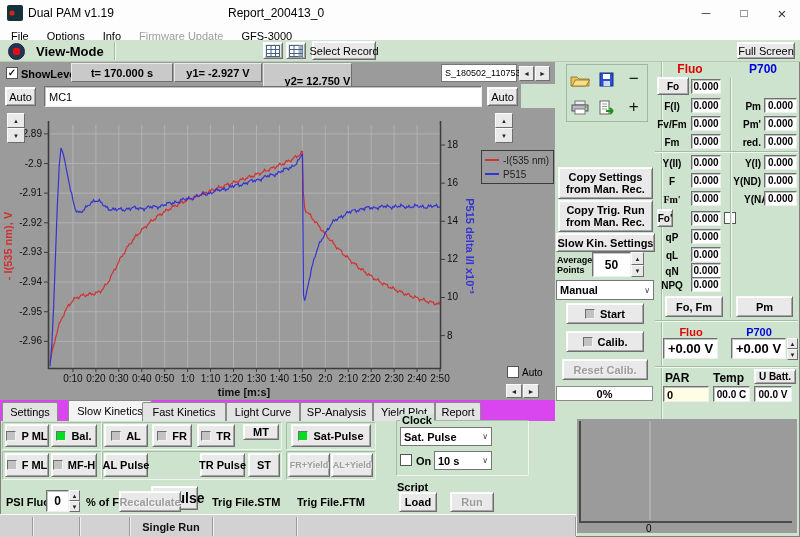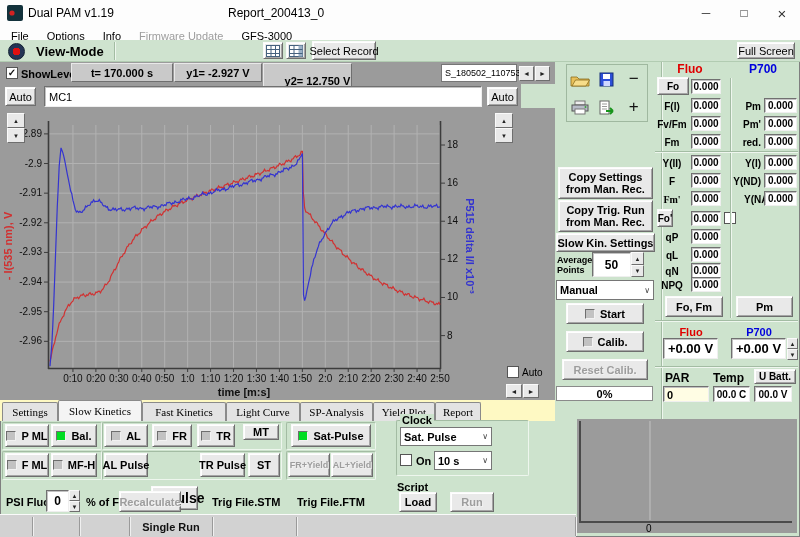--- a/index.html
+++ b/index.html
@@ -27,36 +27,36 @@
          margin-right:5px; flex:0 0 auto; }
   .ind.on { background:#00dd22; }
   .spin { position:absolute; display:flex; align-items:center; justify-content:center; background:#e9e9e9;
           border:1px solid; border-color:#fafafa #6e6e6e #6e6e6e #fafafa; font-size:6px; color:#222; }
   .vsep { position:absolute; width:2px; border-left:1px solid #a3bca3; border-right:1px solid #eef6ee; }
   .hsep { position:absolute; height:2px; border-top:1px solid #a3bca3; border-bottom:1px solid #eef6ee; }
   .menu-item { display:inline-block; padding:1px 9px; font-size:11px; color:#000; }
   .menu-item.disabled { color:#9d9d9d; }
   .tab { position:absolute; background:#e3e3e3; border:1px solid #8a8a8a; border-bottom:none;
          border-radius:2px 2px 0 0; display:flex; align-items:center; justify-content:center; font-size:11px; color:#000; }
-  .tab.active { background:#f4f4f4; }
+  .tab.active { background:#f4f4f4;margin-left:10px; }
   .groupframe { position:absolute; border:1px solid; border-color:#a3bca3 #eef6ee #eef6ee #a3bca3; border-radius:2px; }
   .progress { position:absolute; background:#fff; border:1px solid #8a8a8a; display:flex; align-items:center;
               justify-content:center; font-size:11px; font-weight:bold; color:#000; }
   #titlebar { position:absolute; left:0; top:0; width:800px; height:26px; background:#fdfdfd; }
   #menubar  { position:absolute; left:0; top:26px; width:800px; height:14px; background:#fdfdfd; padding-left:2px; }
   #toolbar  { position:absolute; left:0; top:40px; width:800px; height:22px; background:#cfe3cf;
               border-bottom:1px solid #b2ccb2; }
   #grayarea { position:absolute; left:0; top:62px; width:555px; height:338px; background:#9b9b9b; }
   #chart    { position:absolute; left:0; top:108px; width:555px; height:292px; }
   #legend   { position:absolute; left:481px; top:42px; width:73px; height:34px; background:#9b9b9b;
               border:1px solid #3c3c3c; padding:2px 3px; display:flex; flex-direction:column; justify-content:space-around; }
   .legrow   { display:flex; align-items:center; }
   .legswatch{ width:14px; border-top:2px solid; margin-right:4px; }
   .leglabel { font-size:10px; color:#222; white-space:nowrap; }
-  #tabband  { position:absolute; left:0; top:400px; width:555px; height:21px; background:#fef9c3;font-family:Liberation Serif, serif; }
+  #tabband  { position:absolute; left:0; top:400px; width:555px; height:21px; background:#d946ef; }
   #statusbar{ position:absolute; left:0; top:514px; width:576px; height:23px; background:#d2d2d2; border-top:1px solid #fafafa; }
   .statcell { position:absolute; top:2px; height:19px; border-right:1px solid #9a9a9a; box-shadow:1px 0 0 #f0f0f0;
               display:flex; align-items:center; justify-content:center; font-size:11px; font-weight:bold; color:#111; }
   #minichart{ position:absolute; left:577px; top:419px; width:220px; height:114px; background:#9b9b9b; }
   .icongrid { position:absolute; left:566px; top:64px; width:82px; height:58px; border:1px solid #9fb89f;
               background:#cde3cd; display:grid; grid-template-columns:1fr 1fr 1fr; grid-template-rows:1fr 1fr; }
   .icongrid > div { display:flex; align-items:center; justify-content:center; font-size:17px; color:#111; }
   .winbtn { position:absolute; top:0; height:26px; display:flex; align-items:center; justify-content:center;
             font-size:12px; color:#333; }
   text { font-family:"Liberation Sans",sans-serif; }
@@ -224,20 +224,30 @@
         <text x="244" y="288" text-anchor="middle" font-size="11" font-weight="bold" fill="#101010">time [m:s]</text>
         <text x="12" y="138" text-anchor="middle" font-size="11" font-weight="bold" fill="#d03232" transform="rotate(-90 12 138)">- I(535 nm), V</text>
         <text x="466" y="138" text-anchor="middle" font-size="11" font-weight="bold" fill="#3434d0" transform="rotate(90 466 138)">P515 delta I/I x10⁻³</text>
         <polyline points="50.0,253.3 51.1,248.8 52.3,242.2 53.4,237.8 54.6,234.9 55.7,229.2 56.9,225.4 58.0,220.7 59.2,215.1 60.3,214.0 61.5,210.9 62.6,209.2 63.8,208.0 64.9,203.4 66.1,201.4 67.2,199.2 68.4,196.6 69.5,197.7 70.6,195.7 71.8,194.1 72.9,193.1 74.1,189.7 75.2,189.9 76.4,190.2 77.5,189.2 78.7,190.7 79.8,188.7 81.0,187.0 82.1,187.4 83.3,185.9 84.4,187.7 85.6,188.6 86.7,186.9 87.9,187.5 89.0,185.4 90.1,184.7 91.3,186.7 92.4,185.9 93.6,187.1 94.7,186.8 95.9,184.1 97.0,184.5 98.2,183.3 99.3,183.2 100.5,184.8 101.6,182.3 102.8,181.3 103.9,179.3 105.1,176.1 106.2,176.8 107.4,175.6 108.5,173.8 109.6,172.9 110.8,168.2 111.9,166.0 113.1,164.2 114.2,161.4 115.4,161.8 116.5,159.2 117.7,155.8 118.8,154.0 120.0,149.8 121.1,148.8 122.3,148.4 123.4,145.8 124.6,145.5 125.7,142.2 126.9,138.8 128.0,138.2 129.1,135.8 130.3,136.0 131.4,135.6 132.6,132.2 133.7,131.3 134.9,128.5 136.0,126.6 137.2,127.8 138.3,126.1 139.5,125.7 140.6,124.5 141.8,120.6 142.9,120.5 144.1,119.3 145.2,118.5 146.4,119.8 147.5,117.1 148.6,115.6 149.8,114.4 150.9,111.6 152.1,112.9 153.2,112.7 154.4,111.4 155.5,111.6 156.7,108.2 157.8,107.0 159.0,107.2 160.1,105.7 161.3,107.3 162.4,106.3 163.6,103.8 164.7,103.6 165.9,101.2 167.0,101.5 168.1,102.8 169.3,101.2 170.4,101.6 171.6,99.7 172.7,97.3 173.9,98.3 175.0,97.3 176.2,98.0 177.3,98.6 178.5,95.7 179.6,95.4 180.8,94.1 181.9,93.0 183.1,95.2 184.2,94.2 185.4,93.7 186.5,93.3 187.6,90.2 188.8,90.7 189.9,90.9 191.1,90.4 192.2,92.0 193.4,89.8 194.5,88.3 195.7,88.2 196.8,86.3 198.0,88.1 199.1,88.5 200.3,87.1 201.4,87.5 202.6,84.8 203.7,83.9 204.9,85.2 206.0,84.2 207.1,85.6 208.3,84.9 209.4,82.3 210.6,82.6 211.7,81.0 212.9,81.4 214.0,83.2 215.2,81.5 216.3,81.6 217.5,80.2 218.6,77.9 219.8,79.5 220.9,79.1 222.1,79.4 223.2,80.2 224.4,77.3 225.5,76.8 226.6,76.4 227.8,75.3 228.9,77.6 230.1,76.8 231.2,75.7 232.4,75.6 233.5,72.8 234.7,73.4 235.8,74.3 237.0,73.5 238.1,74.9 239.3,72.8 240.4,71.0 241.6,71.5 242.7,70.0 243.9,71.5 245.0,72.2 246.1,70.2 247.3,70.4 248.4,68.2 249.6,67.3 250.7,69.1 251.9,68.2 253.0,69.0 254.2,68.5 255.3,65.5 256.5,66.0 257.6,65.1 258.8,65.2 259.9,67.1 261.1,65.1 262.2,64.5 263.4,63.6 264.5,61.3 265.6,63.1 266.8,63.0 267.9,62.5 269.1,63.2 270.2,60.1 271.4,59.5 272.5,59.6 273.7,58.6 274.8,60.6 276.0,59.8 277.1,57.9 278.3,57.9 279.4,55.4 280.6,55.9 281.7,57.2 282.9,55.9 284.0,56.8 285.1,54.8 286.3,52.5 287.4,53.4 288.6,52.1 289.7,53.1 290.9,53.8 292.0,51.1 293.2,50.8 294.3,48.9 295.5,47.7 296.6,49.4 297.8,48.1 298.9,47.8 300.1,47.0 301.2,43.4 302.4,43.3 303.3,84.9 304.0,91.8 304.6,99.7 305.8,103.9 306.9,104.2 308.1,104.9 309.2,106.2 310.4,105.9 311.5,109.5 312.7,111.5 313.8,112.3 315.0,114.7 316.1,113.8 317.3,114.8 318.4,117.6 319.6,118.4 320.7,122.0 321.9,123.1 323.0,122.6 324.1,124.6 325.3,124.5 326.4,126.7 327.6,130.1 328.7,130.4 329.9,132.5 331.0,132.7 332.2,132.2 333.3,135.3 334.5,136.3 335.6,138.6 336.8,141.0 337.9,139.8 339.1,141.1 340.2,141.8 341.4,142.4 342.5,146.3 343.6,147.0 344.8,147.8 345.9,149.0 347.1,147.5 348.2,149.6 349.4,151.5 350.5,152.4 351.7,155.5 352.8,154.8 354.0,154.6 355.1,156.1 356.3,155.7 357.4,158.8 358.6,160.7 359.7,160.4 360.9,162.0 362.0,160.8 363.1,161.1 364.3,163.9 365.4,164.1 366.6,166.6 367.7,167.2 368.9,165.7 370.0,167.3 371.2,167.2 372.3,168.6 373.5,171.7 374.6,171.0 375.8,172.0 376.9,171.9 378.1,170.7 379.2,173.4 380.4,174.2 381.5,175.3 382.6,177.1 383.8,175.1 384.9,175.6 386.1,176.4 387.2,176.4 388.4,179.7 389.5,179.8 390.7,179.5 391.8,180.5 393.0,178.7 394.1,180.4 395.3,182.3 396.4,182.3 397.6,184.5 398.7,183.4 399.9,182.4 401.0,183.8 402.1,183.3 403.3,185.6 404.4,187.2 405.6,185.9 406.7,186.9 407.9,185.7 409.0,185.6 410.2,188.4 411.3,188.3 412.5,189.8 413.6,190.1 414.8,187.9 415.9,189.2 417.1,189.3 418.2,190.1 419.4,192.8 420.5,191.6 421.6,191.6 422.8,191.6 423.9,190.2 425.1,192.8 426.2,193.7 427.4,193.9 428.5,195.2 429.7,193.0 430.8,193.0 432.0,194.2 433.1,193.9 434.3,196.6 435.4,196.6 436.6,195.4 437.7,196.2 438.9,194.5 440.0,196.6" fill="none" stroke="#d03232" stroke-width="1.2"></polyline>
         <polyline points="50.0,258.1 50.9,247.6 51.8,237.1 52.8,217.1 53.7,197.1 54.6,172.3 55.5,147.6 56.4,122.8 57.3,98.0 58.3,78.0 59.2,58.0 60.1,48.9 61.0,39.9 61.9,42.3 62.8,44.6 63.8,48.4 64.7,52.3 65.6,57.0 66.5,61.8 67.4,66.6 68.4,71.3 69.5,77.0 70.6,82.8 71.8,85.7 72.9,92.2 74.1,96.6 75.2,101.2 76.4,104.0 77.5,103.0 78.7,104.4 79.8,103.3 81.0,104.3 82.1,104.4 83.3,102.3 84.4,101.8 85.6,98.1 86.7,99.0 87.9,97.4 89.0,97.5 90.1,97.1 91.3,93.9 92.4,94.2 93.6,91.7 94.7,93.7 95.9,93.4 97.0,93.3 98.2,93.4 99.3,91.5 100.5,94.1 101.6,94.3 102.8,97.2 103.9,98.0 105.1,97.7 106.2,99.3 107.4,98.7 108.5,102.0 109.6,101.9 110.8,102.5 111.9,101.9 113.1,99.9 114.2,101.7 115.4,100.6 116.5,102.8 117.7,101.6 118.8,100.7 120.0,100.8 121.1,99.6 122.3,102.6 123.4,101.9 124.6,103.0 125.7,101.5 126.9,100.1 128.0,101.2 129.1,100.1 130.3,102.3 131.4,100.2 132.6,99.6 133.7,98.9 134.9,98.1 136.0,100.8 137.2,100.0 138.3,101.7 139.5,100.0 140.6,99.7 141.8,100.8 142.9,100.3 144.1,102.7 145.2,100.4 146.4,100.3 147.5,98.5 148.6,98.0 149.8,99.8 150.9,98.6 152.1,100.1 153.2,97.6 154.4,97.9 155.5,98.4 156.7,98.6 157.8,100.9 159.0,98.7 160.1,99.2 161.3,96.9 162.4,96.9 163.6,97.9 164.7,96.7 165.9,97.6 167.0,94.4 168.1,94.8 169.3,94.2 170.4,95.0 171.6,96.7 172.7,94.8 173.9,95.5 175.0,93.1 176.2,94.2 177.3,94.7 178.5,94.1 179.6,94.6 180.8,91.2 181.9,91.7 183.1,90.2 184.2,91.4 185.4,92.3 186.5,90.6 187.6,91.3 188.8,88.8 189.9,90.7 191.1,90.8 192.2,91.2 193.4,91.4 194.5,88.3 195.7,88.9 196.8,87.0 198.0,88.5 199.1,88.3 200.3,86.9 201.4,86.8 202.6,84.2 203.7,86.3 204.9,86.0 206.0,87.3 207.1,87.1 208.3,84.9 209.4,85.6 210.6,83.8 211.7,85.9 212.9,84.9 214.0,84.0 215.2,83.1 216.3,80.5 217.5,82.4 218.6,81.4 219.8,83.2 220.9,82.3 222.1,80.8 223.2,81.4 224.4,80.0 225.5,82.7 226.6,81.5 227.8,81.4 228.9,79.8 230.1,77.6 231.2,79.0 232.4,77.6 233.5,79.4 234.7,77.5 235.8,76.5 237.0,76.5 238.1,75.6 239.3,78.4 240.4,77.2 241.6,77.9 242.7,76.0 243.9,74.7 245.0,75.8 246.1,74.6 247.3,76.3 248.4,73.6 249.6,73.0 250.7,71.9 251.9,71.4 253.0,73.8 254.2,72.4 255.3,73.7 256.5,71.4 257.6,71.1 258.8,71.9 259.9,71.3 261.1,73.0 262.2,70.1 263.4,69.8 264.5,67.8 265.6,67.6 266.8,69.1 267.9,67.7 269.1,68.7 270.2,65.9 271.4,66.4 272.5,66.6 273.7,66.9 274.8,68.6 276.0,65.8 277.1,66.0 278.3,63.5 279.4,63.9 280.6,64.5 281.7,63.1 282.9,63.6 284.0,60.1 285.1,60.7 286.3,60.0 287.4,60.8 288.6,61.9 289.7,59.5 290.9,59.9 292.0,57.2 293.2,58.2 294.3,58.0 295.5,56.9 296.6,56.1 297.8,51.8 298.9,51.7 300.1,49.5 301.2,48.0 302.4,45.4 303.5,186.9 304.6,192.6 305.8,188.7 306.9,182.7 308.1,177.2 309.2,172.1 310.4,167.3 311.5,159.9 312.7,156.7 313.8,150.9 315.0,149.3 316.1,145.4 317.3,141.3 318.4,138.4 319.6,133.8 320.7,133.9 321.9,131.4 323.0,130.5 324.1,128.0 325.3,124.1 326.4,123.6 327.6,120.5 328.7,121.5 329.9,118.8 331.0,116.8 332.2,114.8 333.3,111.8 334.5,113.1 335.6,111.5 336.8,112.6 337.9,110.6 339.1,108.9 340.2,109.2 341.4,107.7 342.5,110.0 343.6,108.0 344.8,107.5 345.9,105.5 347.1,103.6 348.2,104.9 349.4,103.5 350.5,105.1 351.7,102.7 352.8,102.0 354.0,102.0 355.1,101.5 356.3,104.2 357.4,102.6 358.6,103.3 359.7,101.1 360.9,100.4 362.0,101.5 363.1,100.5 364.3,102.2 365.4,99.4 366.6,99.2 367.7,98.5 368.9,98.6 370.0,101.1 371.2,99.7 372.3,101.0 373.5,98.8 374.6,99.2 375.8,100.2 376.9,99.9 378.1,101.5 379.2,98.6 380.4,98.8 381.5,97.2 382.6,97.8 383.8,99.4 384.9,98.2 386.1,99.4 387.2,96.9 388.4,98.2 389.5,98.7 390.7,99.5 391.8,101.0 393.0,98.4 394.1,99.1 395.3,97.1 396.4,98.4 397.6,99.3 398.7,98.3 399.9,99.0 401.0,96.2 402.1,97.8 403.3,97.8 404.4,99.3 405.6,100.4 406.7,98.5 407.9,99.4 409.0,97.5 410.2,99.5 411.3,99.6 412.5,99.1 413.6,99.2 414.8,96.3 415.9,97.8 417.1,97.0 418.2,99.0 419.4,99.3 420.5,98.0 421.6,98.9 422.8,97.2 423.9,99.9 425.1,99.8 426.2,100.3 427.4,99.7 428.5,97.1 429.7,98.4 430.8,97.1 432.0,99.3 433.1,98.5 434.3,97.6 435.4,97.8 436.6,96.4 437.7,99.4 438.9,99.1 440.0,98.8" fill="none" stroke="#3434d0" stroke-width="1.2"></polyline>
       </svg>
     <div class="spin" style="left:7px;top:5px;width:18px;height:15px">▲</div>
     <div class="spin" style="left:7px;top:20px;width:18px;height:15px">▼</div>
     <div class="spin" style="left:495px;top:5px;width:18px;height:15px">▲</div>
     <div class="spin" style="left:495px;top:20px;width:18px;height:15px">▼</div>
+    <div id="legend">
+        <div class="legrow">
+          <span class="legswatch" style="border-top-color: rgb(208, 50, 50);"></span>
+          <span class="leglabel">-I(535 nm)</span>
+        </div>
+        <div class="legrow">
+          <span class="legswatch" style="border-top-color: rgb(52, 52, 208);"></span>
+          <span class="leglabel">P515</span>
+        </div>
+      </div>
     <div class="cb" style="left:507px;top:258px"></div>
     <div class="lbl" style="left:522px;top:259px;font-weight:normal;font-size:10px">Auto</div>
     <div class="spin" style="left:506px;top:276px;width:16px;height:14px;font-size:7px">◄</div>
     <div class="spin" style="left:523px;top:276px;width:16px;height:14px;font-size:7px">►</div>
   </div>
 
   <div class="icongrid">
     <div>
       <svg width="20" height="15">
           <path d="M1 5 h6 l2 2 h10 v7 h-18 z" fill="#e8c05a" stroke="#8a6d1d" stroke-width="0.8"></path>

